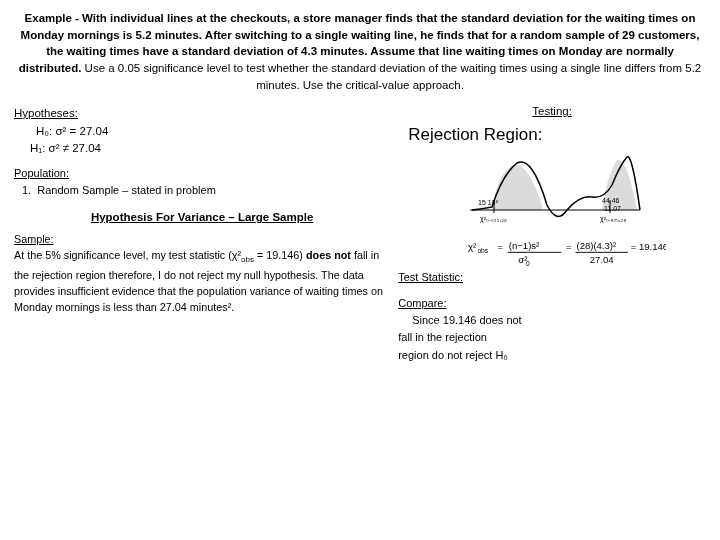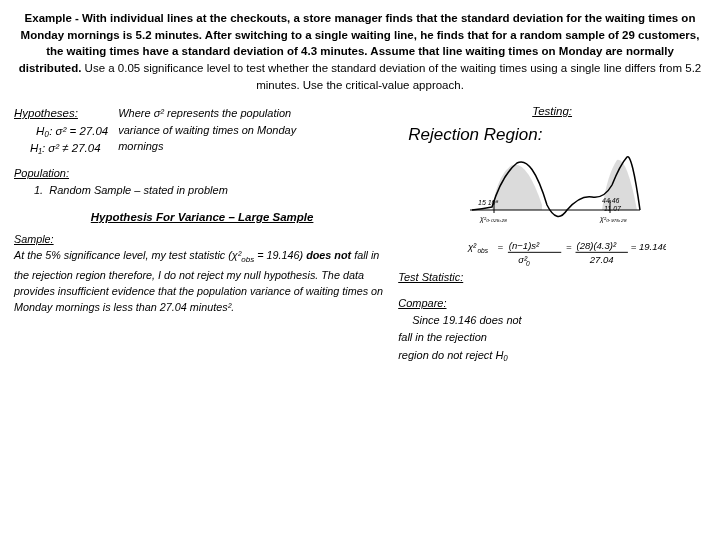--- a/index.html
+++ b/index.html
@@ -23,21 +23,20 @@
       margin-bottom: 12px;
       font-size: 11.5px;
     }
     .intro b {
       font-weight: bold;
     }
     .content-area {
       display: flex;
       flex-direction: row;
       gap: 8px;
-      font-style: italic;
     }
     .left-col {
       flex: 1.1;
       display: flex;
       flex-direction: column;
       gap: 8px;
     }
     .right-col {
       flex: 0.9;
       display: flex;
@@ -133,28 +132,25 @@
   <div class="content-area">
 
     <div class="left-col">
 
       <div class="hypotheses-where">
         <div class="hypotheses-box">
           <div><span class="underline">Hypotheses:</span></div>
           <div style="margin-left:22px;">H₀: σ² = 27.04</div>
           <div style="margin-left:16px;">H₁: σ² ≠ 27.04</div>
         </div>
-        <div class="where-box">
-          <span>Where</span> σ² represents the population variance of <span>waiting times on Monday</span> mornings
-        </div>
       </div>
 
       <div class="assumptions-box">
         <div><span class="underline">Population:</span></div>
-        <div style="margin-left:20px;">1. &nbsp;Random Sample – <span>stated in problem</span></div>
+        <div style="margin-left:8px;">1. &nbsp;Random Sample – <span>stated in problem</span></div>
       </div>
 
       <div class="hyp-variance-title">Hypothesis For Variance – Large Sample</div>
 
       <div class="summary-box">
         <span class="underline">Sample:</span><br>
         At the 5% significance level, my test statistic (χ²<sub>obs</sub> = 19.146) <b>does not</b> fall in the rejection region therefore, I do not reject my null hypothesis. The data provides insufficient evidence that the population variance of waiting times on Monday mornings is less than 27.04 minutes².
       </div>
     </div>
 

